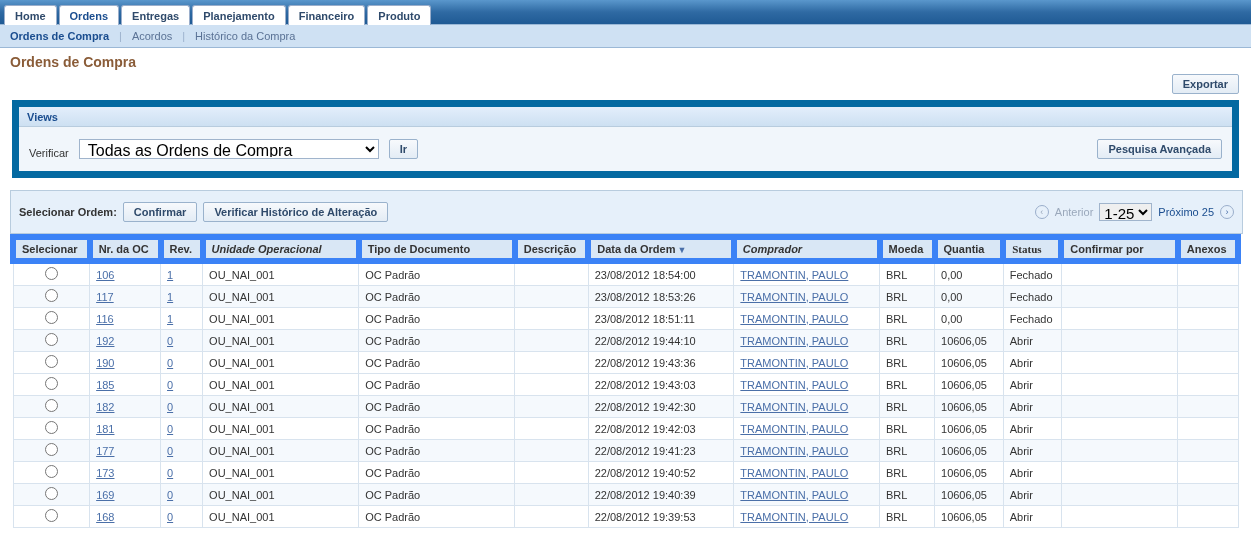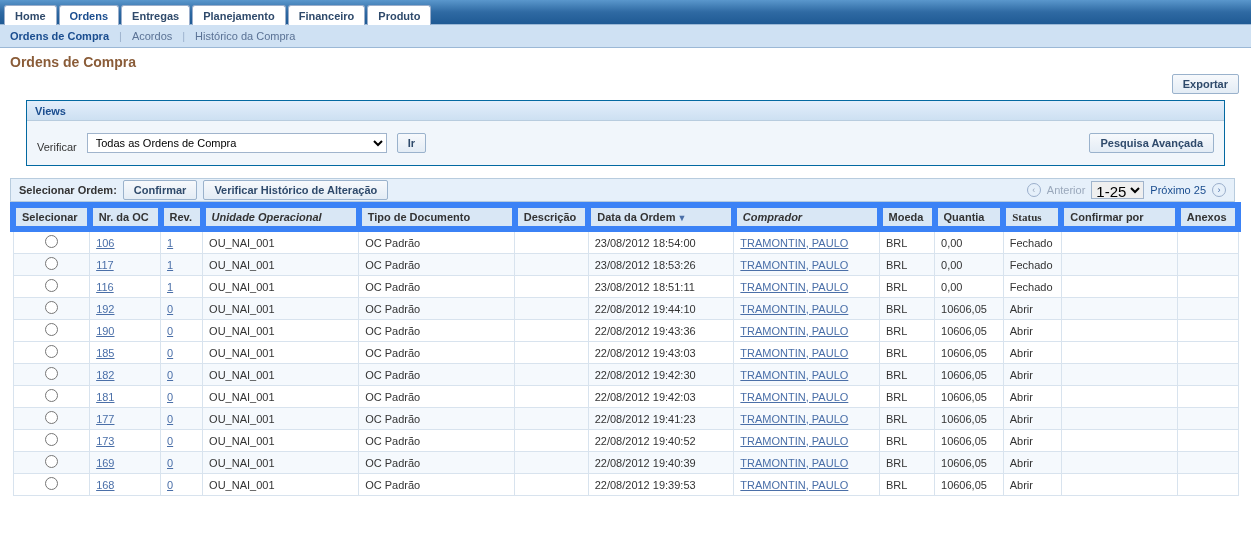--- a/index.html
+++ b/index.html
@@ -82,22 +82,22 @@
     font-weight: bold;
     padding: 2px 10px;
     cursor: pointer;
     font-size: 11px;
     height: 20px;
     line-height: 14px;
   }
 
   
   .panel {
-    margin: 0 26px;
-    border: 1px solid #0369a1;
+    margin: 0 12px;
+    border: 7px solid #0369a1;
   }
   .panel-head {
     background: linear-gradient(to bottom, #e3eefb, #cde0f2);
     border-bottom: 1px solid #b8ccde;
     color: #1a4d8f;
     font-weight: bold;
     padding: 3px 8px;
     height: 20px;
     line-height: 14px;
   }
@@ -111,34 +111,34 @@
   .verify-group {
     display: flex;
     align-items: flex-end;
     gap: 10px;
   }
   .verify-group select {
     width: 300px;
     height: 20px;
     border: 1px solid #a0b4cc;
     background: #fff;
-    font-size: 11px;
+    font-size: 16px;
     padding: 1px 4px;
   }
 
   
   .tbl-toolbar {
     background: #e6f0fa;
     border: 1px solid #b8ccde;
-    margin: 12px 16px 0 10px;
+    margin: 12px 8px 0 10px;
     padding: 4px 8px;
     display: flex;
     align-items: center;
     justify-content: space-between;
-    height: 24px;
+    height: 44px;
   }
   .tbl-toolbar .left {
     display: flex;
     align-items: center;
     gap: 6px;
     font-weight: bold;
     color: #333;
   }
   .tbl-toolbar .right {
     display: flex;

